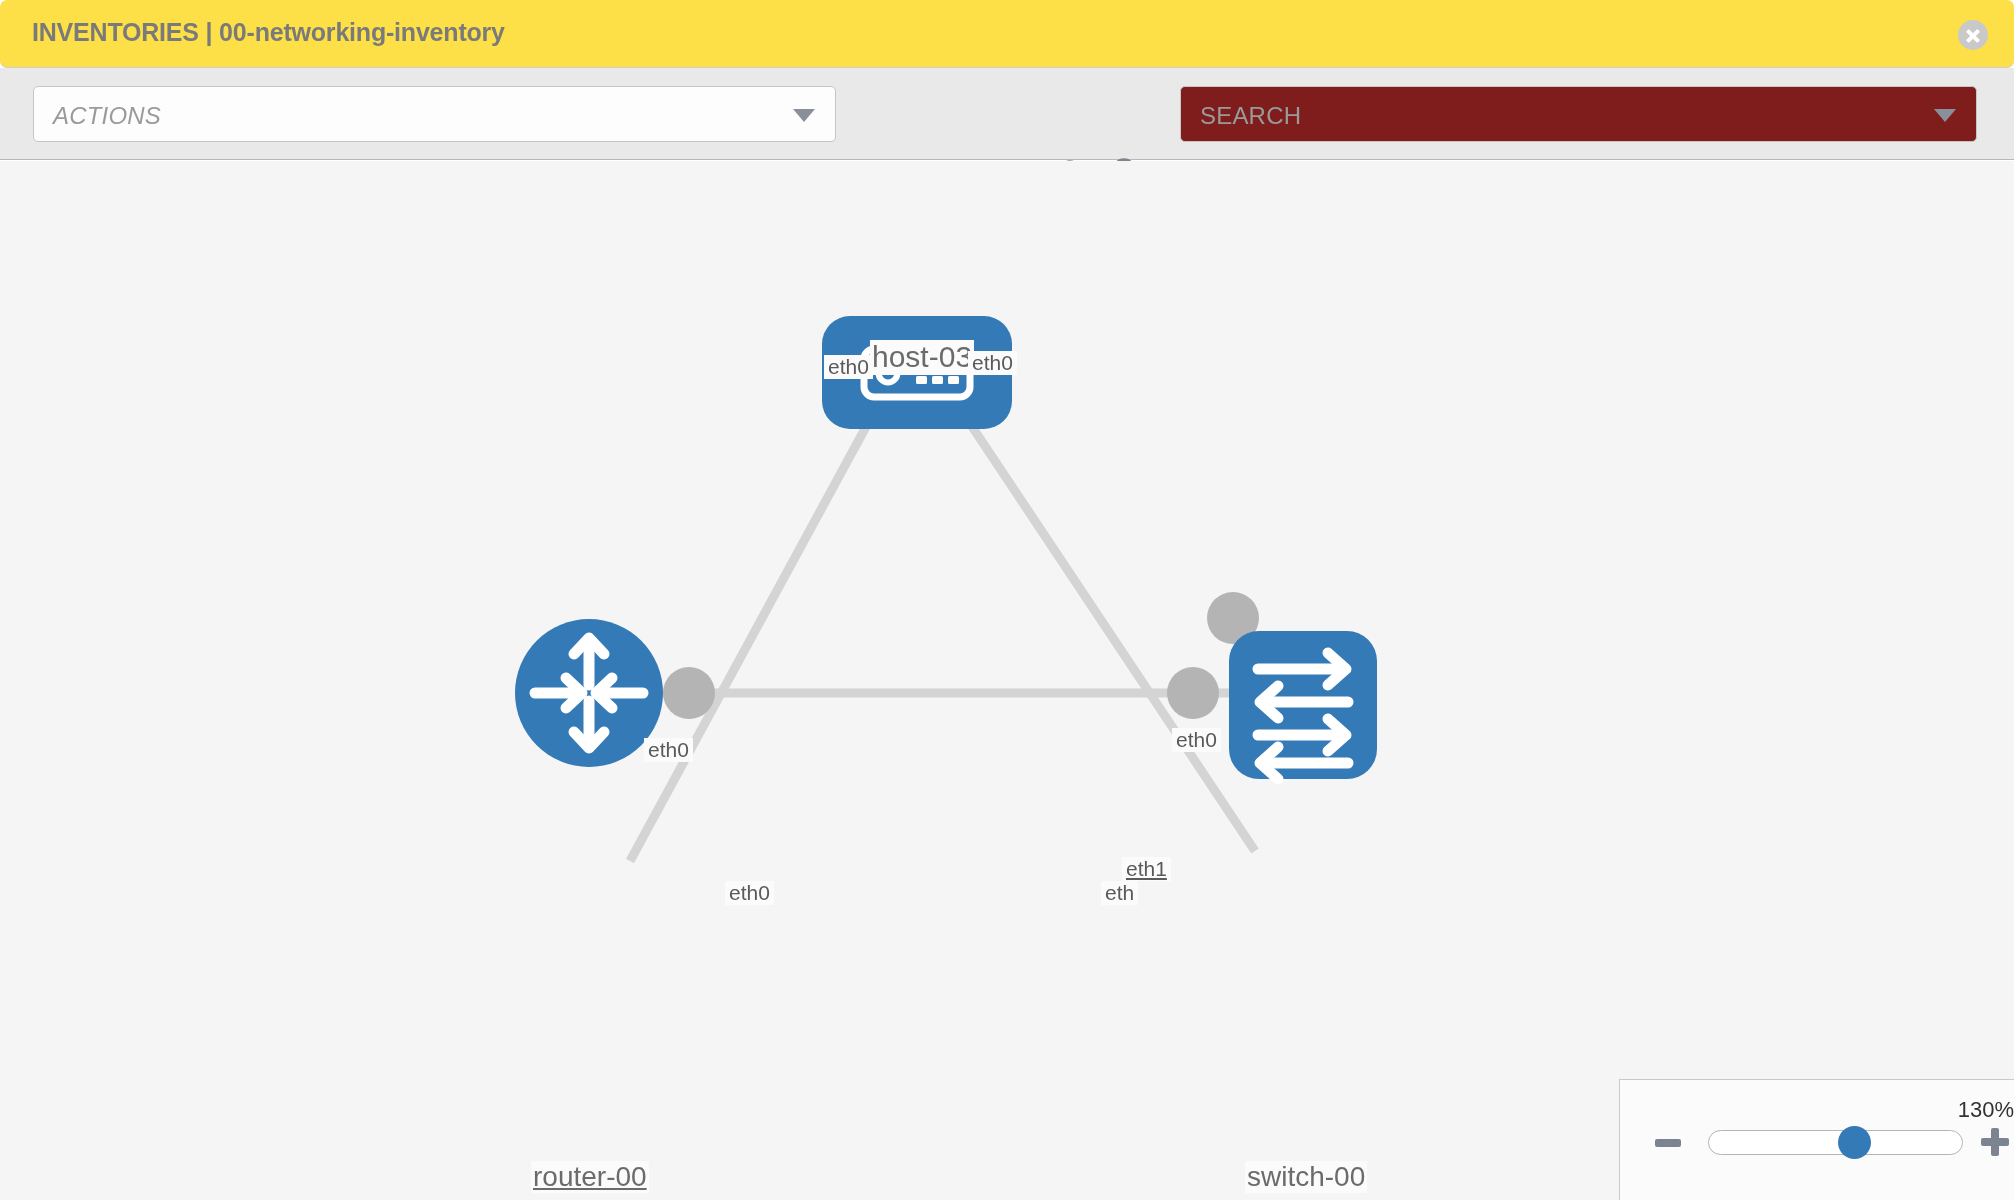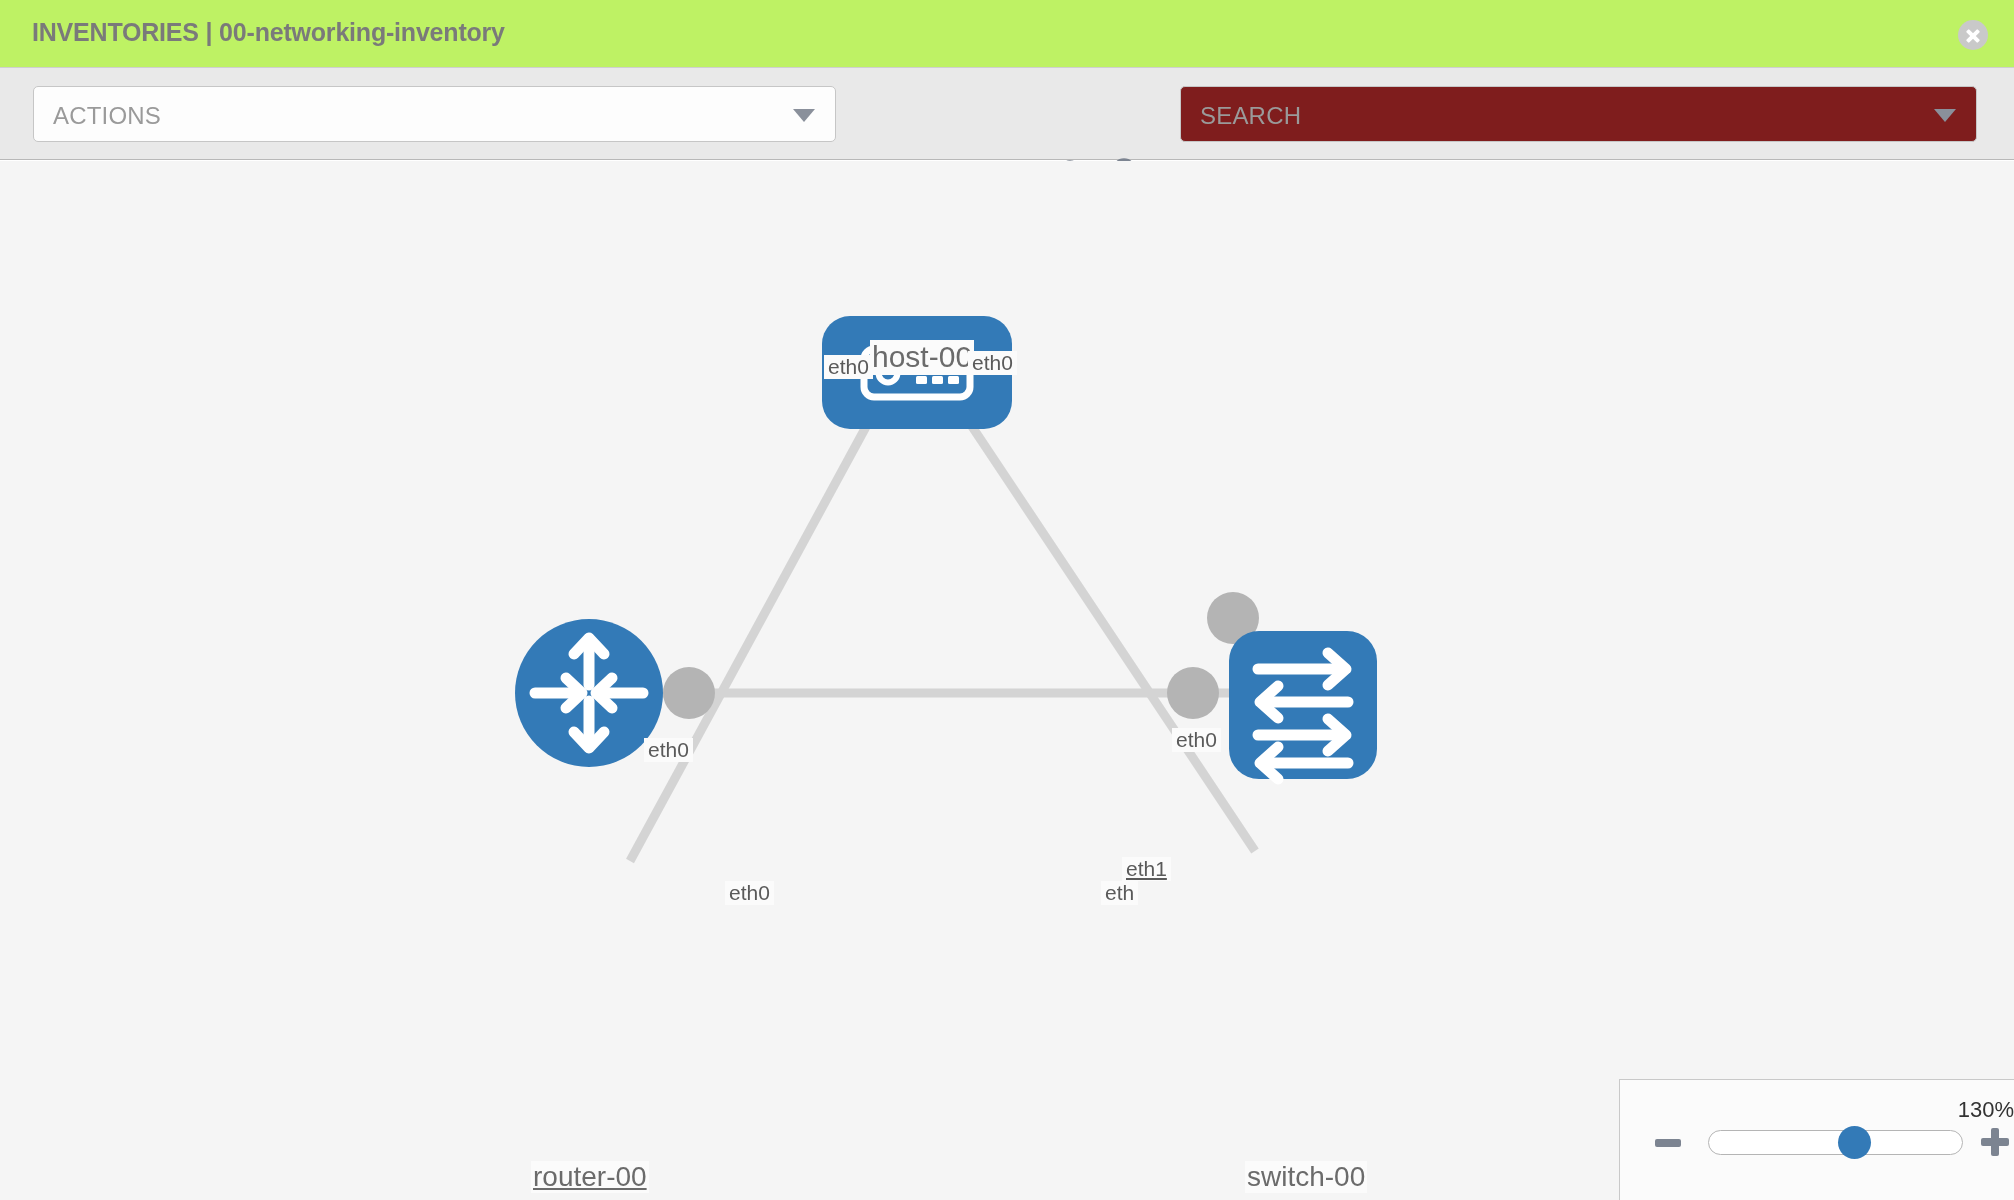--- a/index.html
+++ b/index.html
@@ -10,22 +10,23 @@
     overflow: hidden;
     background: #ffffff;
     font-family: "Liberation Sans", sans-serif;
   }
 
   
   #title-bar {
     position: absolute;
     left: 0; top: 0;
     width: 2014px; height: 68px;
-    background: #bef264;
+    background: #fde047;
     border-bottom: 1px solid #cfcfcf;
+    border-radius: 7px;
   }
   #page-title {
     position: absolute;
     left: 32px; top: 18px;
     font-size: 25px;
     font-weight: bold;
     color: #7a7a7a;
     letter-spacing: -0.2px;
     white-space: nowrap;
   }
@@ -56,20 +57,21 @@
     border-bottom: 1px solid #b8b8b8;
   }
   #actions-select {
     position: absolute;
     left: 33px; top: 18px;
     width: 803px; height: 56px;
     background: #fdfdfd;
     border: 1px solid #c6c6c6;
     border-radius: 5px;
     cursor: pointer;
+    font-style: italic;
   }
   #actions-select .sel-label {
     position: absolute;
     left: 19px; top: 15px;
     font-size: 24px;
     color: #9a9a9a;
     letter-spacing: 0.2px;
   }
   .caret-down {
     position: absolute;
@@ -302,21 +304,21 @@
         <path d="M1258 574 L1344 574"></path>
         <path d="M1328 558 L1346 574 L1328 590"></path>
 
         <path d="M1348 602 L1262 602"></path>
         <path d="M1278 586 L1260 602 L1278 618"></path>
       </g>
     </g>
 
   </svg>
 
-  <div class="node-label" style="left:870px; top:179px; font-size:30px;">host-00</div>
+  <div class="node-label" style="left:870px; top:179px; font-size:30px;">host-03</div>
   <div class="node-label" style="left:531px; top:1000px;text-decoration:underline;">router-00</div>
   <div class="node-label" style="left:1245px; top:1000px;">switch-00</div>
 
   <div class="iface-label" style="left:824px; top:194px;">eth0</div>
   <div class="iface-label" style="left:968px; top:190px;">eth0</div>
 
   <div class="iface-label" style="left:644px; top:577px;">eth0</div>
   <div class="iface-label" style="left:1172px; top:567px;">eth0</div>
 
   <div class="iface-label" style="left:725px; top:720px;">eth0</div>

